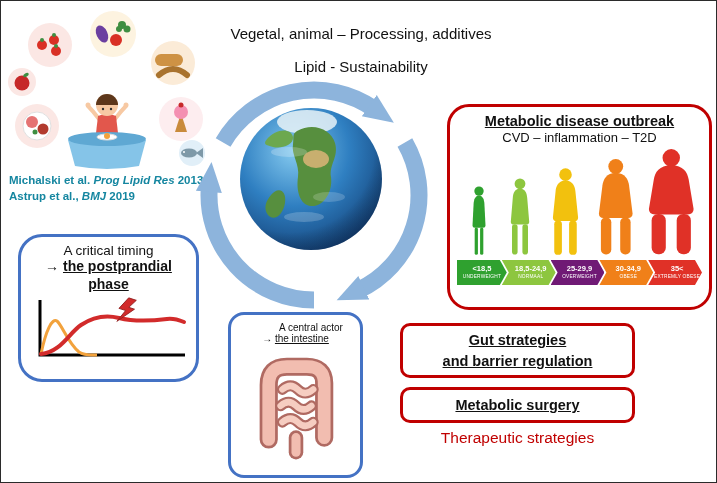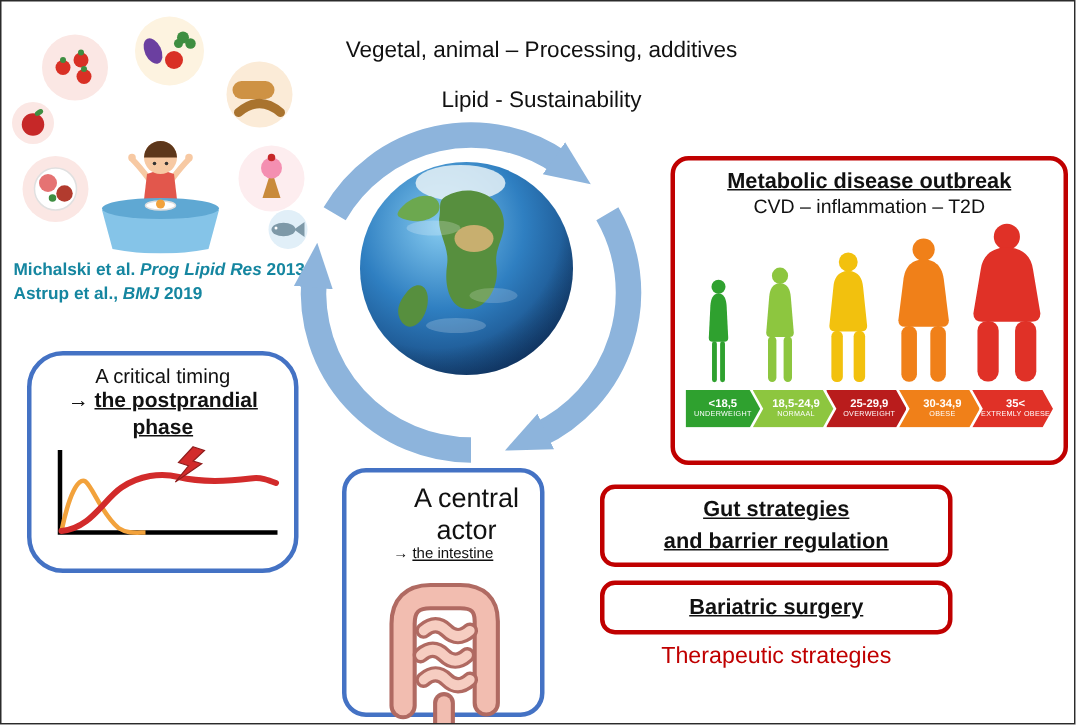--- a/index.html
+++ b/index.html
@@ -15,21 +15,21 @@
   .citations{position:absolute;left:8px;top:171px;width:240px;font-size:11.5px;font-weight:bold;
              color:#1586A0;line-height:1.4;}
   .citations i{font-style:italic;}
 
   
   .food{position:absolute;left:4px;top:8px;width:202px;height:160px;}
   .cycle{position:absolute;left:178px;top:66px;width:270px;height:280px;}
 
   
   .metabolic{position:absolute;left:446px;top:103px;width:265px;height:206px;border:3px solid #C00000;
-             border-radius:12px;box-sizing:border-box;background:#fff;text-align:center;padding-top:6px;}
+             border-radius:22px;box-sizing:border-box;background:#fff;text-align:center;padding-top:6px;}
   .metabolic .box-title{font-size:14.5px;font-weight:bold;text-decoration:underline;}
   .metabolic .box-sub{font-size:13px;margin-top:1px;}
   .figures{display:flex;align-items:flex-end;justify-content:center;gap:3px;height:111px;margin-top:1px;}
   .person{display:block;}
   .p1{height:72px}.p2{height:80px}.p3{height:90px}.p4{height:99px}.p5{height:109px}
   .bmi-banner{display:flex;margin:3px 7px 0;}
   .bmi-seg{flex:1;height:25px;color:#fff;display:flex;flex-direction:column;justify-content:center;
            margin-left:-5px;padding-left:4px;box-sizing:border-box;
            clip-path:polygon(0 0,calc(100% - 7px) 0,100% 50%,calc(100% - 7px) 100%,0 100%,7px 50%);}
   .bmi-seg:first-child{margin-left:0;padding-left:0;
@@ -40,21 +40,21 @@
   
   .timing{position:absolute;left:17px;top:233px;width:181px;height:148px;border:3px solid #4472C4;
           border-radius:24px;box-sizing:border-box;background:#fff;text-align:center;padding-top:6px;}
   .timing .t1{font-size:13.5px;}
   .timing .t2{font-size:14px;font-weight:bold;line-height:1.25;}
   .u{text-decoration:underline;}
   .timing svg{display:block;margin:3px auto 0;}
 
   .actor{position:absolute;left:227px;top:311px;width:135px;height:166px;border:3px solid #4472C4;
          border-radius:16px;box-sizing:border-box;background:#fff;text-align:center;padding-top:7px;}
-  .actor .t1{font-size:18px;padding-left:31px;}
+  .actor .t1{font-size:10px;padding-left:31px;}
   .actor .t2{font-size:10px;font-weight:normal;}
   .actor svg{display:block;margin:4px auto 0;}
 
   
   .strat1{position:absolute;left:399px;top:322px;width:235px;height:55px;border:3px solid #C00000;border-radius:10px;
           box-sizing:border-box;background:#fff;display:flex;flex-direction:column;justify-content:center;
           text-align:center;font-size:14.5px;font-weight:bold;line-height:1.4;}
   .strat2{position:absolute;left:399px;top:386px;width:235px;height:36px;border:3px solid #C00000;border-radius:10px;
           box-sizing:border-box;background:#fff;display:flex;align-items:center;justify-content:center;
           text-align:center;font-size:14.5px;font-weight:bold;}
@@ -232,21 +232,21 @@
     </div>
     <div class="bmi-banner">
       <div class="bmi-seg" style="background-color: rgb(47, 161, 47);">
         <div class="bmi-range">&lt;18,5</div>
         <div class="bmi-label">UNDERWEIGHT</div>
       </div>
       <div class="bmi-seg" style="background-color: rgb(141, 198, 63);">
         <div class="bmi-range">18,5-24,9</div>
         <div class="bmi-label">NORMAAL</div>
       </div>
-      <div class="bmi-seg" style="background-color: #b91c1c;">
+      <div class="bmi-seg" style="background-color: #701a75;">
         <div class="bmi-range">25-29,9</div>
         <div class="bmi-label">OVERWEIGHT</div>
       </div>
       <div class="bmi-seg" style="background-color: rgb(240, 128, 25);">
         <div class="bmi-range">30-34,9</div>
         <div class="bmi-label">OBESE</div>
       </div>
       <div class="bmi-seg" style="background-color: rgb(224, 49, 39);">
         <div class="bmi-range">35&lt;</div>
         <div class="bmi-label">EXTREMLY OBESE</div>
@@ -285,17 +285,17 @@
         <path d="M55,98 L55,114" stroke="#F2BDB0" stroke-width="10"></path>
       </g>
     </svg>
   </div>
 
   <div class="strat1">
     <div class="u">Gut strategies</div>
     <div class="u">and barrier regulation</div>
   </div>
   <div class="strat2">
-    <div class="u">Bariatric surgery</div>
+    <div class="u">Metabolic surgery</div>
   </div>
   <div class="strat-caption">Therapeutic strategies</div>
 
 </div>
 
 </body></html>

